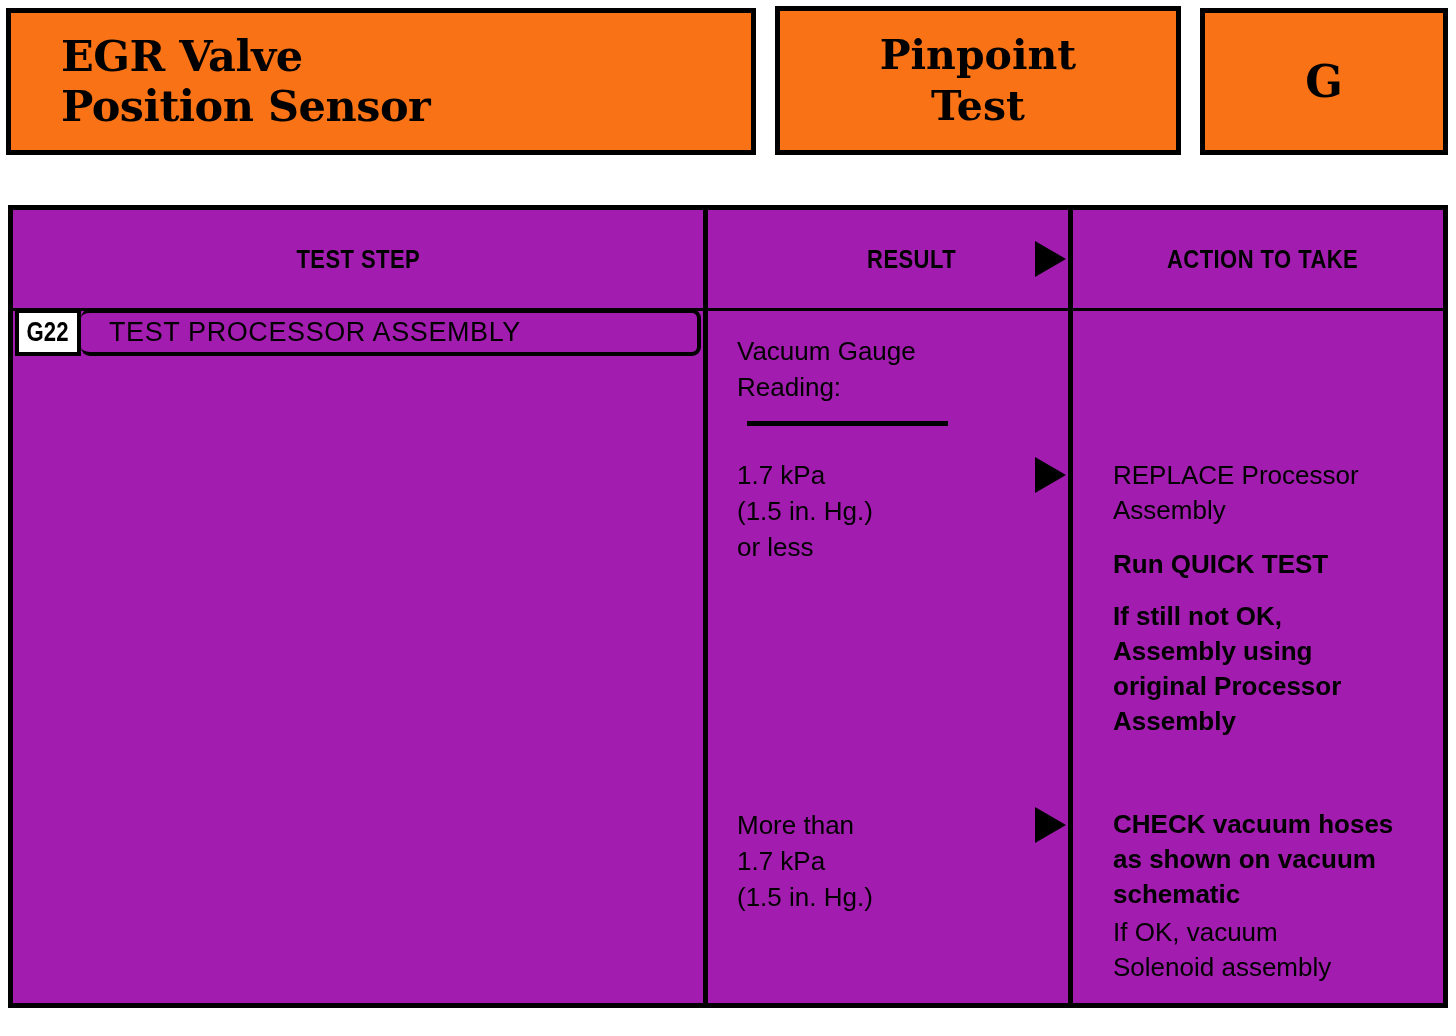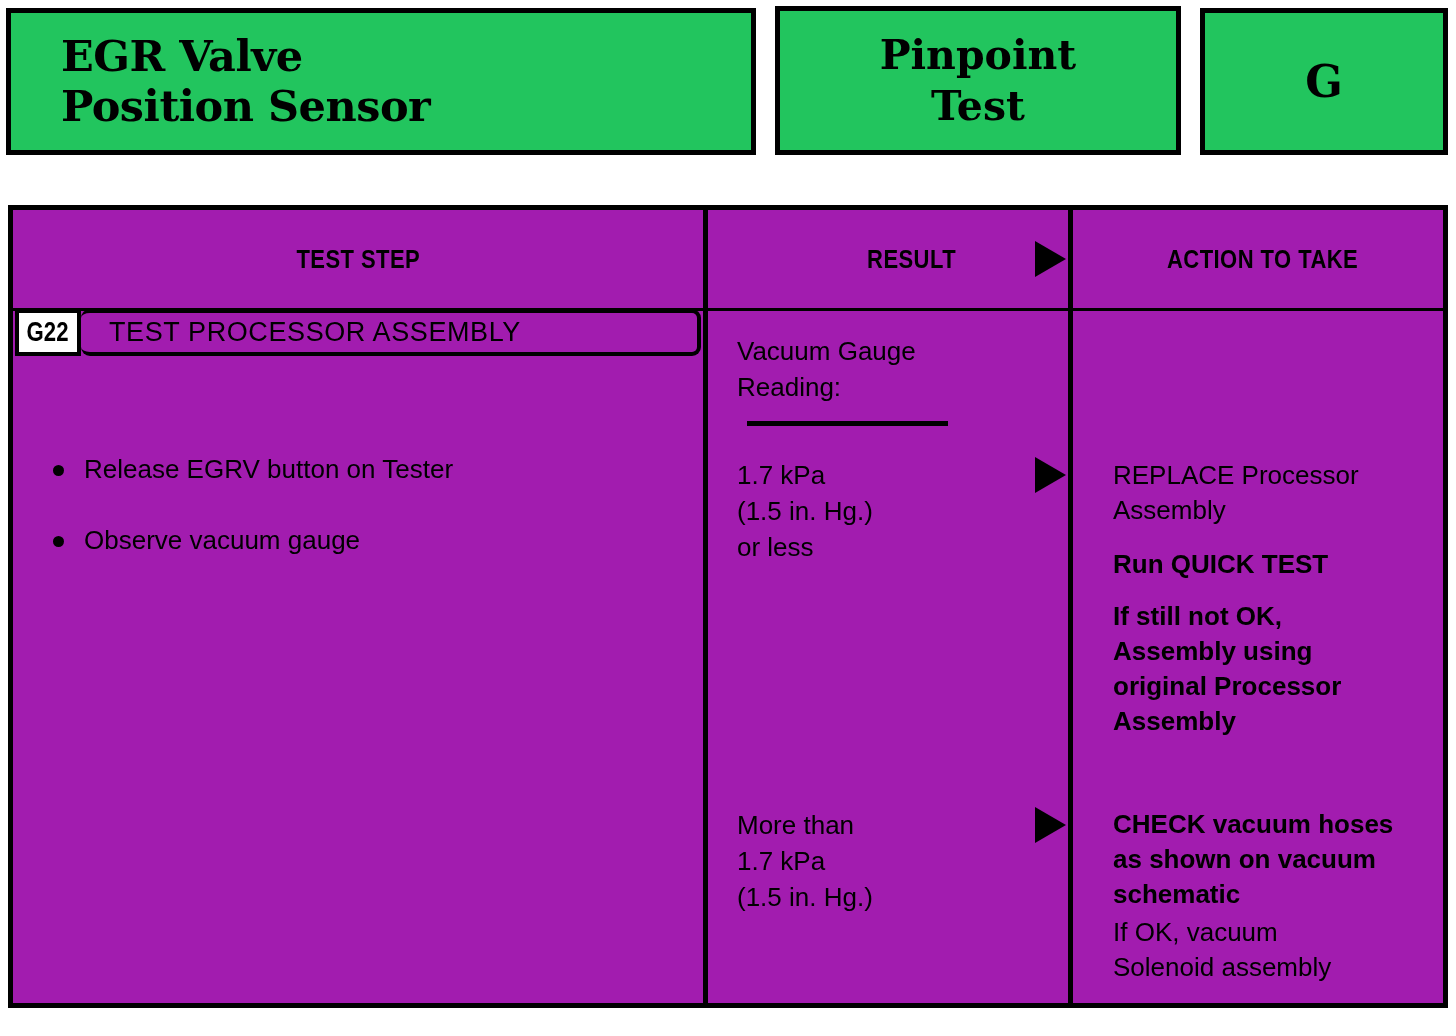--- a/index.html
+++ b/index.html
@@ -14,21 +14,21 @@
     font-family: "Liberation Sans", sans-serif;
     color: #000000;
     overflow: hidden;
   }
 
   
   .hdr-box {
     position: absolute;
     box-sizing: border-box;
     border: 5px solid #000;
-    background: #22c55e;
+    background: #f97316;
     display: flex;
     align-items: center;
   }
   #hdr-title {
     left: 6px;
     top: 8px;
     width: 750px;
     height: 147px;
     padding-left: 50px;
   }
@@ -276,30 +276,20 @@
 
   <div id="step-header-row">
     <div id="step-badge">
       <span class="head-inner">G22</span>
     </div>
     <div id="step-title-box">
       <span>TEST PROCESSOR ASSEMBLY</span>
     </div>
   </div>
 
-  <div id="step-bullets">
-    <div class="bullet-row">
-      <span class="bullet-dot"></span>
-      <span>Release EGRV button on Tester</span>
-    </div>
-    <div class="bullet-row">
-      <span class="bullet-dot"></span>
-      <span>Observe vacuum gauge</span>
-    </div>
-  </div>
 
   <div class="result-block" id="result-label">
     <span class="ln">Vacuum Gauge</span>
     <span class="ln">Reading:</span>
   </div>
   <div id="result-rule"></div>
 
   <div class="result-block" id="result-val-1">
     <span class="ln">1.7 kPa</span>
     <span class="ln">(1.5 in. Hg.)</span>

